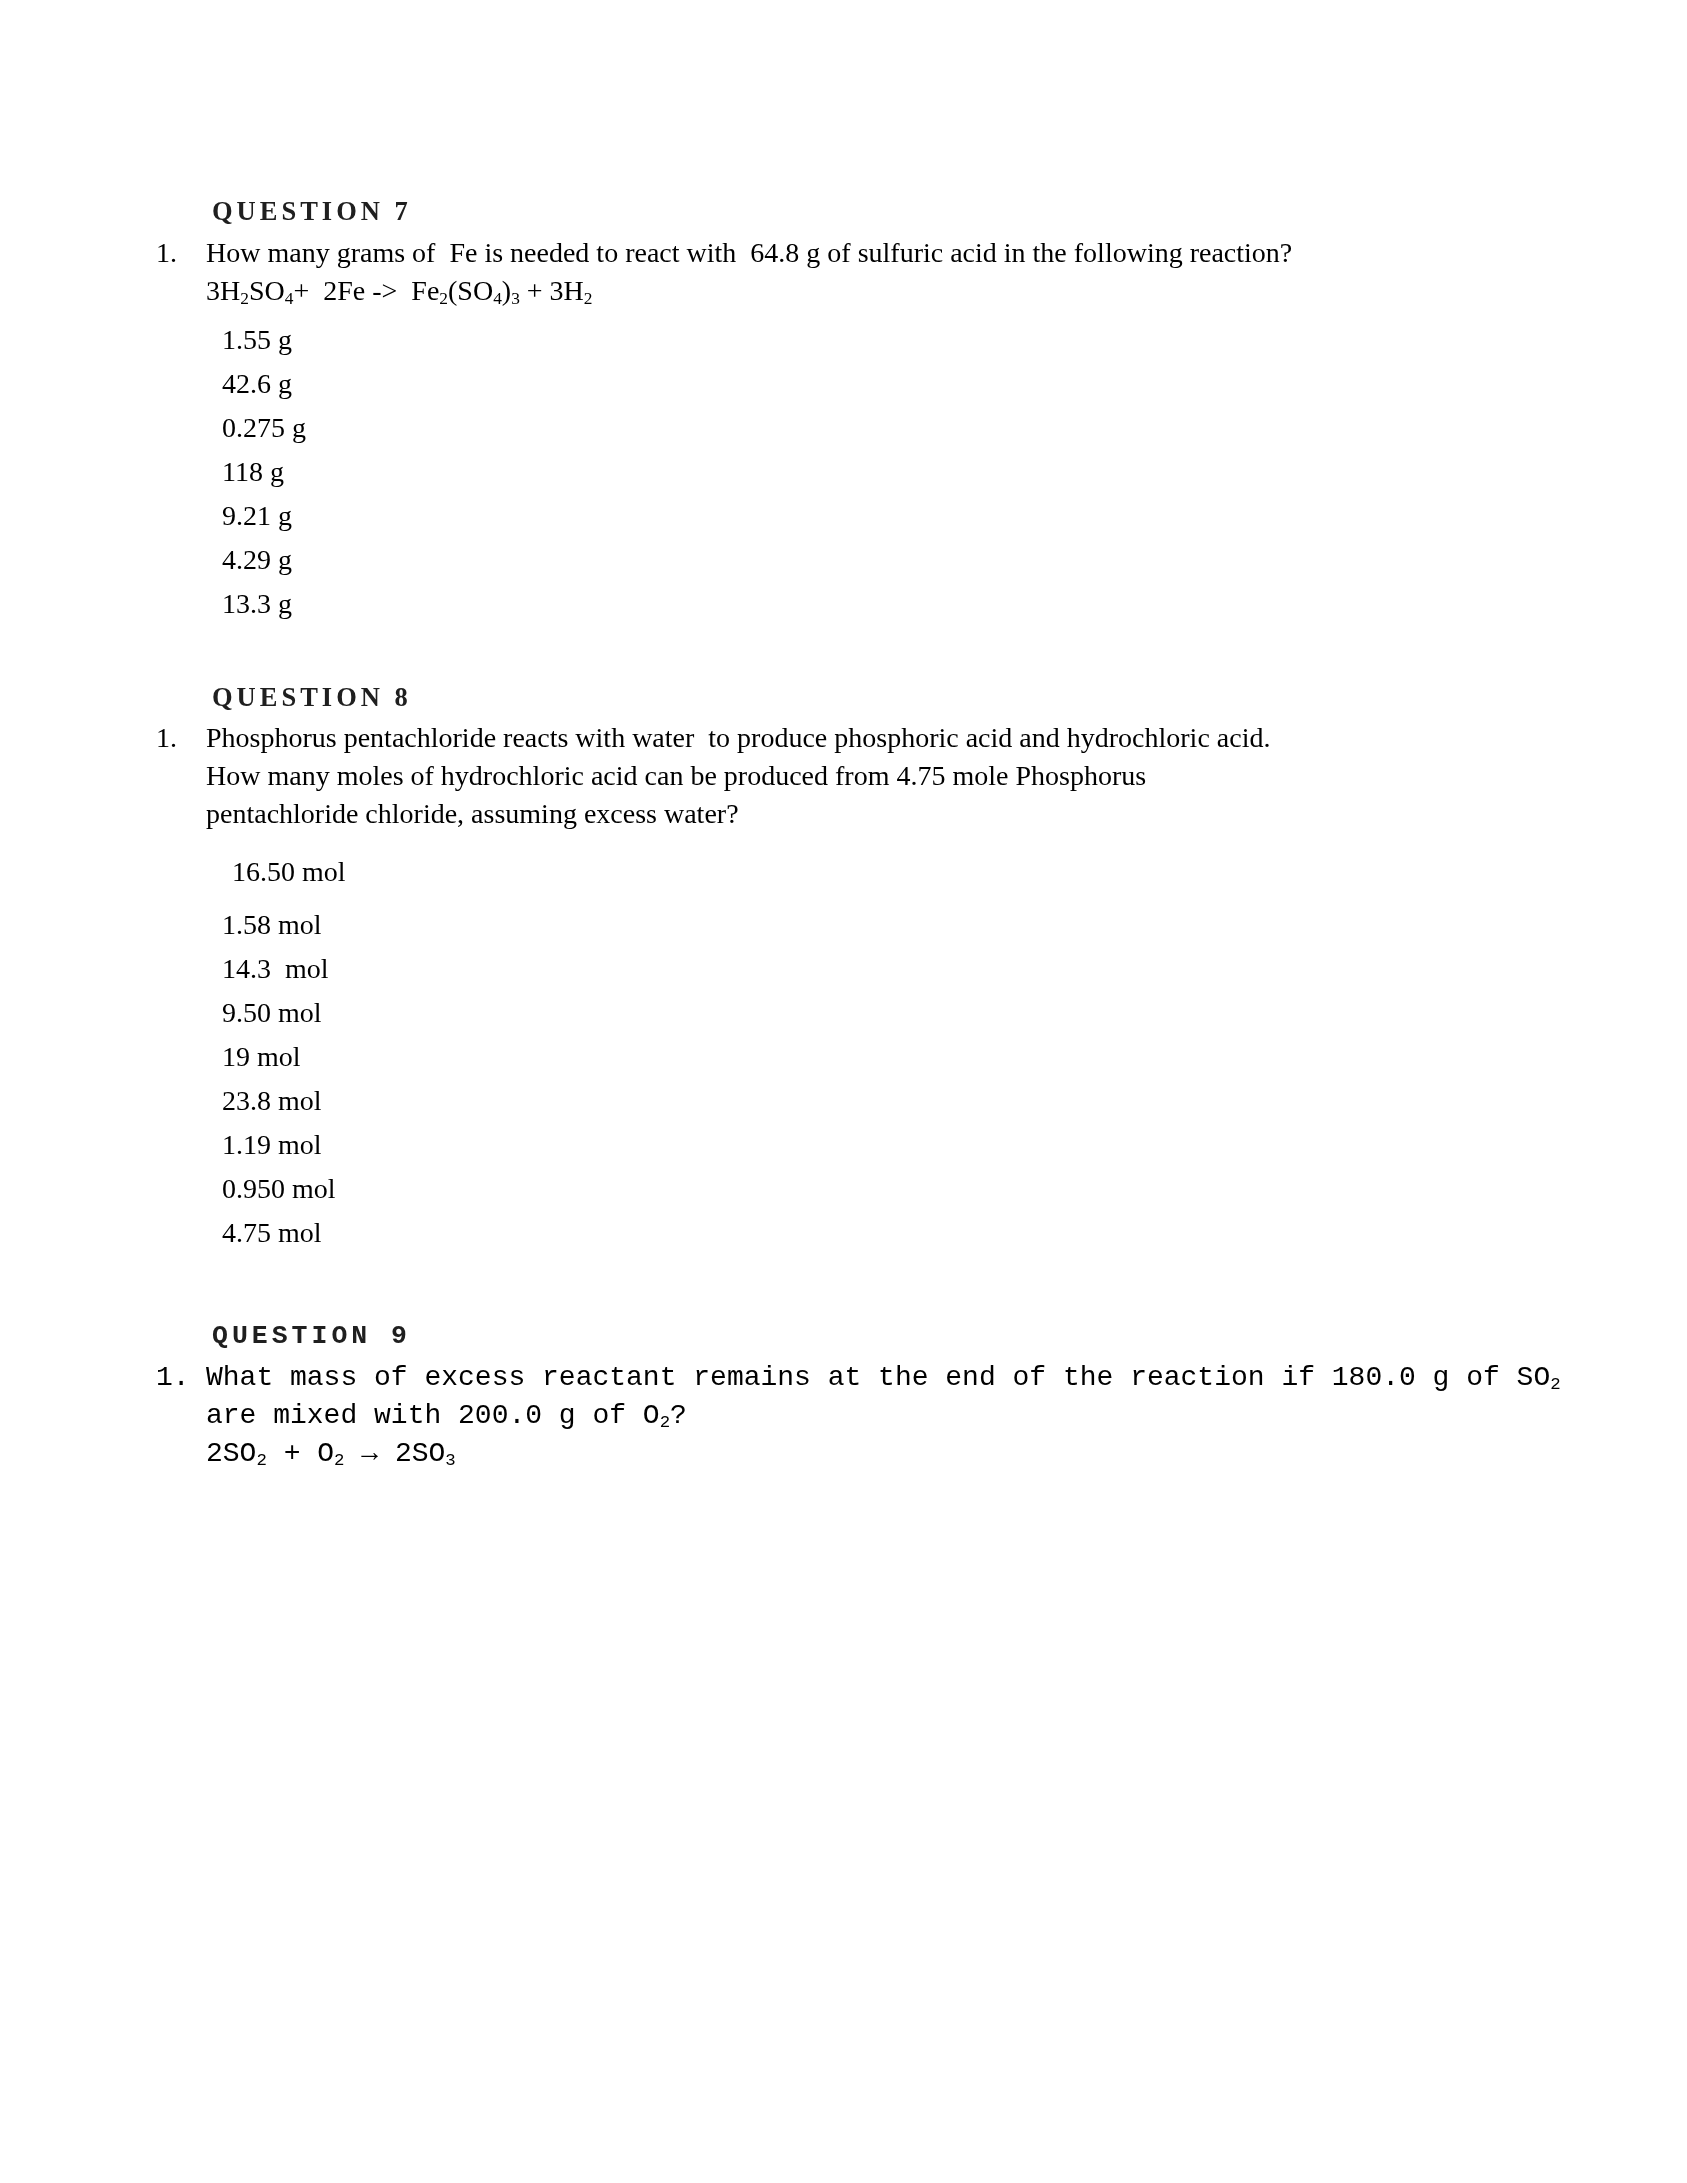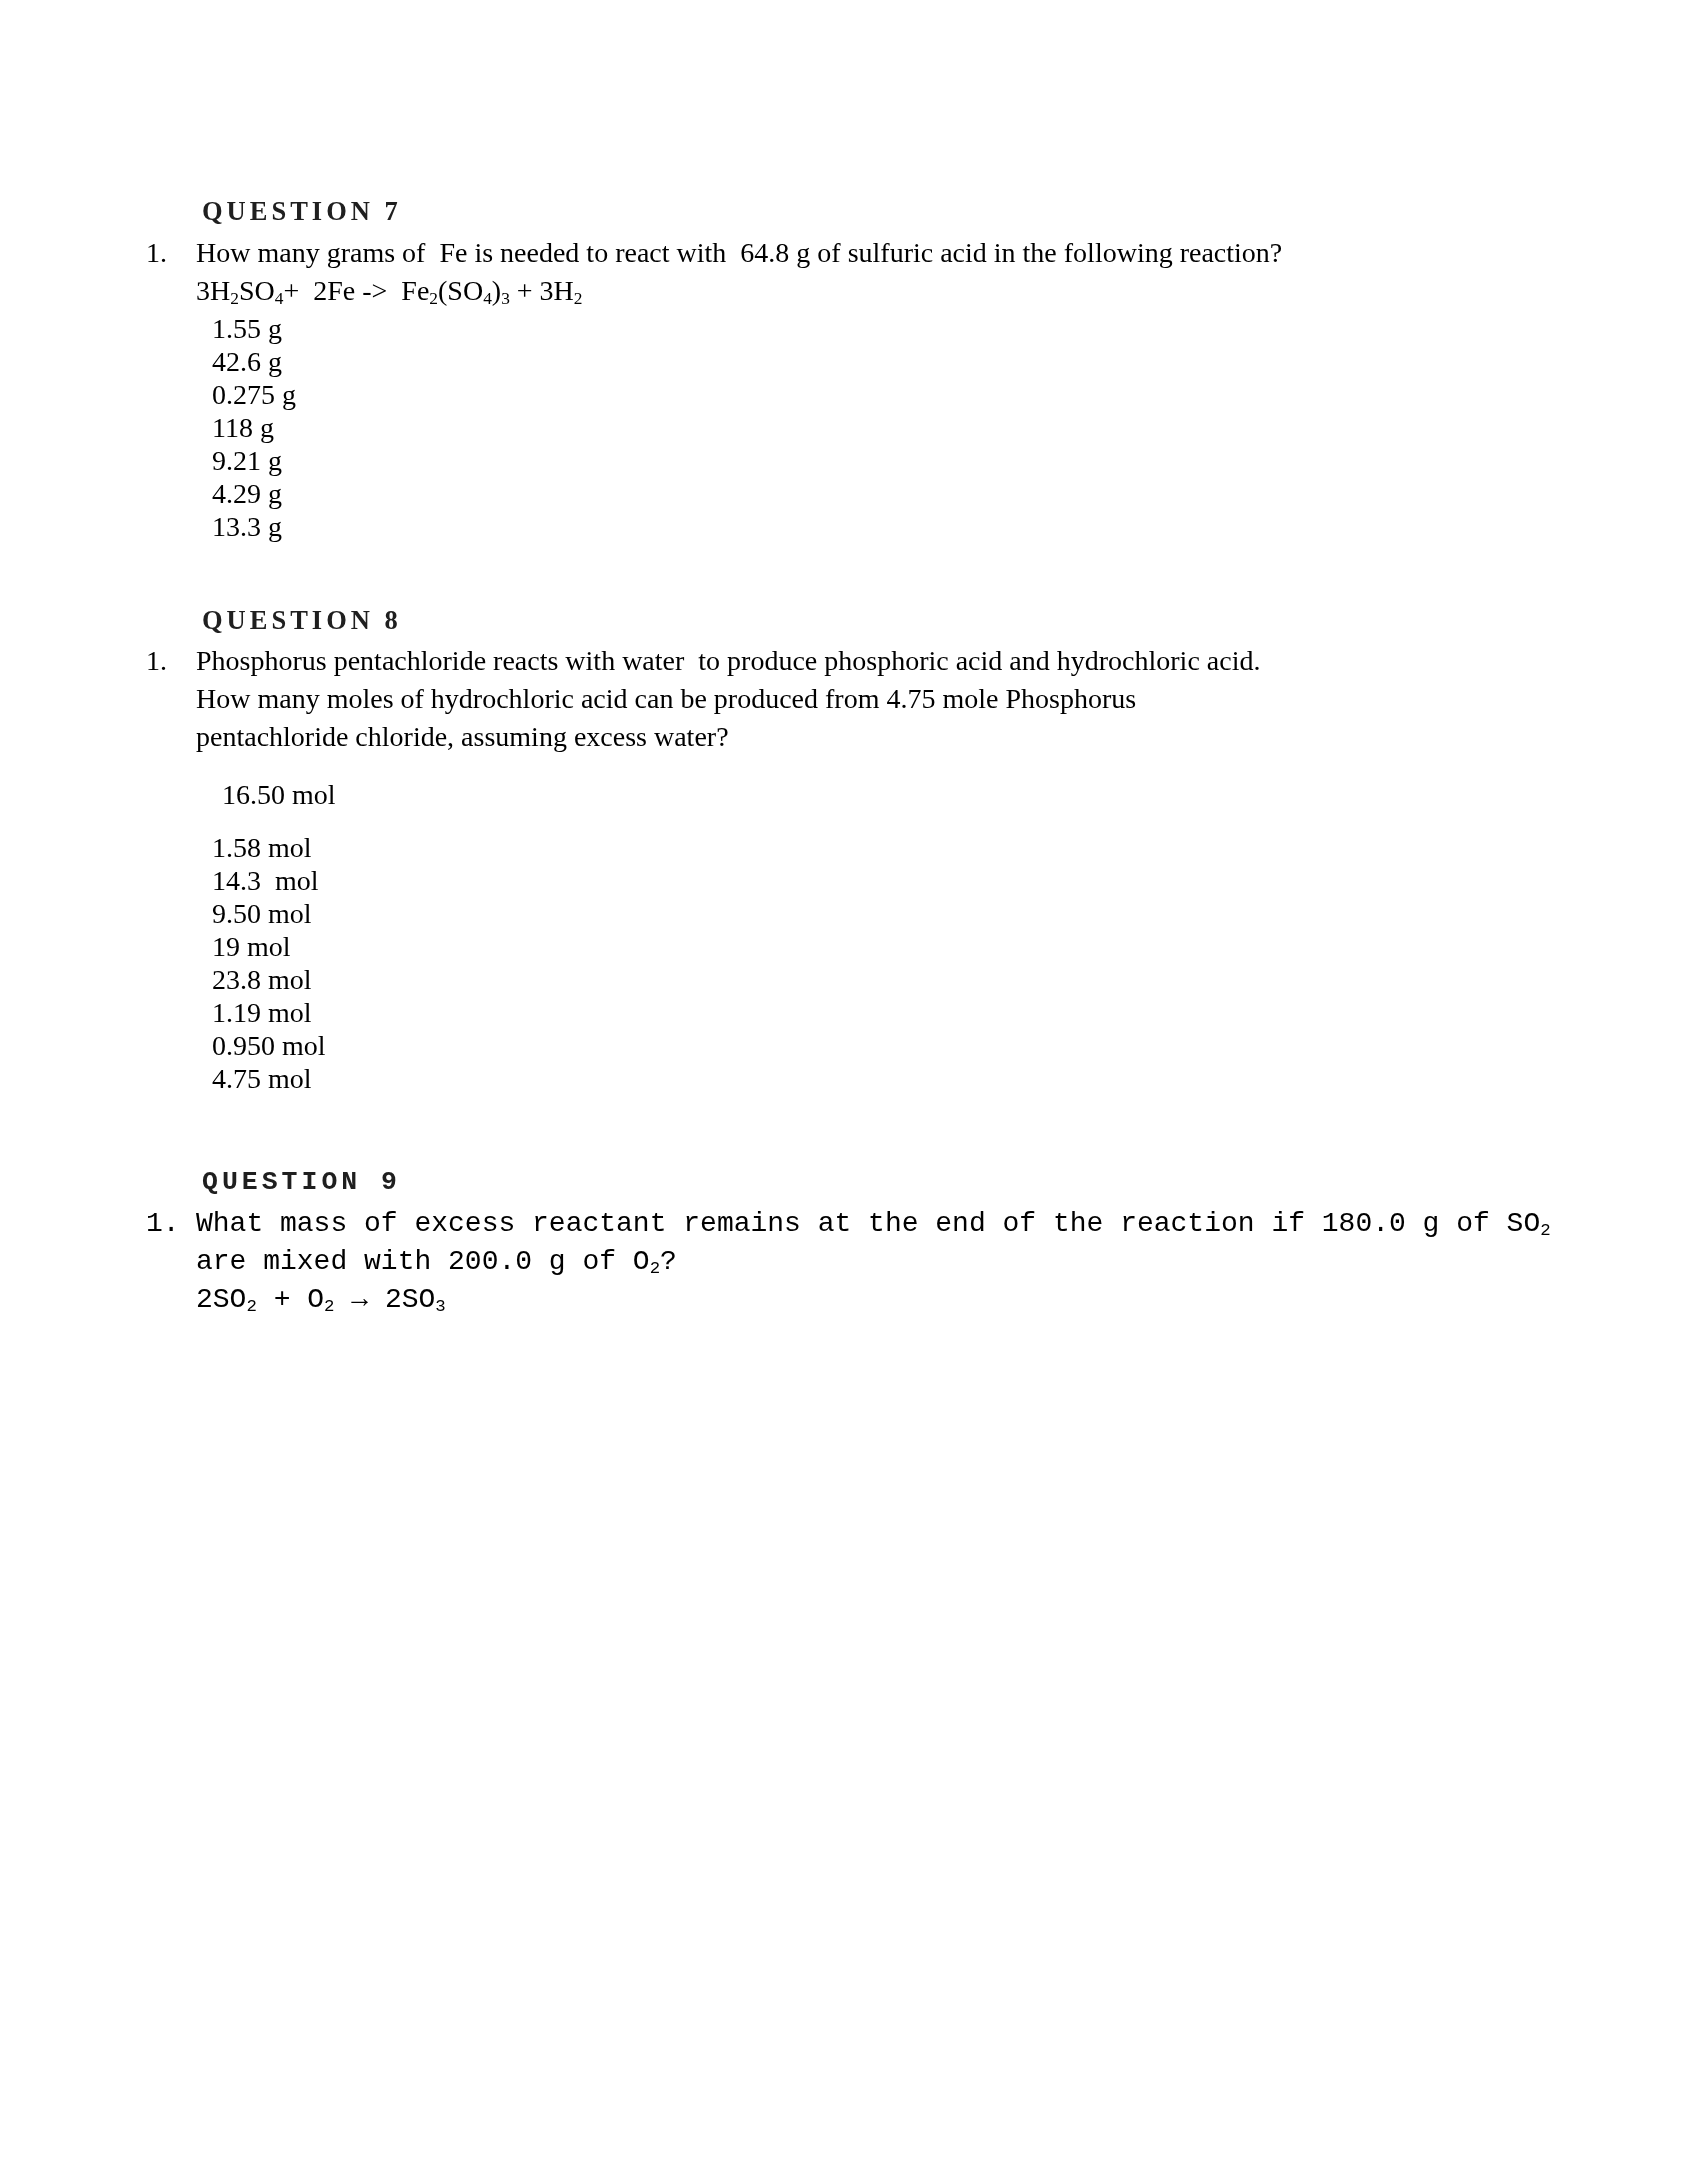--- a/index.html
+++ b/index.html
@@ -7,21 +7,21 @@
     position: relative;
     width: 1687px;
     height: 2183px;
     background: #ffffff;
     color: #000000;
     font-family: "Liberation Serif", "DejaVu Serif", serif;
     overflow: hidden;
   }
   .content {
     position: absolute;
-    top: 0; left: 4px;
+    top: 0; left: 14px;
     width: 1488px;
     padding: 195px 0 0 142px;
     box-sizing: border-box;
   }
   .question { margin: 0; }
   .question.q8 { margin-top: 63px; }
   .question.q9 { margin-top: 73px; font-family: Liberation Mono, monospace; }
   .q-heading {
     margin: 0 0 0 56px;
     font-size: 26.5px;
@@ -49,21 +49,21 @@
     vertical-align: -0.22em;
   }
   .options {
     list-style: none;
     margin: 2.6px 0 0 0;
     padding: 0 0 0 66px;
   }
   .opt {
     font-size: 28px;
     line-height: 29px;
-    margin-top: 4px;
+    margin-top: 15px;
     white-space: pre;
   }
   .opt.opt-first-gap { margin-top: 24px; }
   .opt.opt-extra-indent { margin-left: 10px; }
 </style>
 </head>
 <body>
 
 <div class="page">
   <div class="content">

